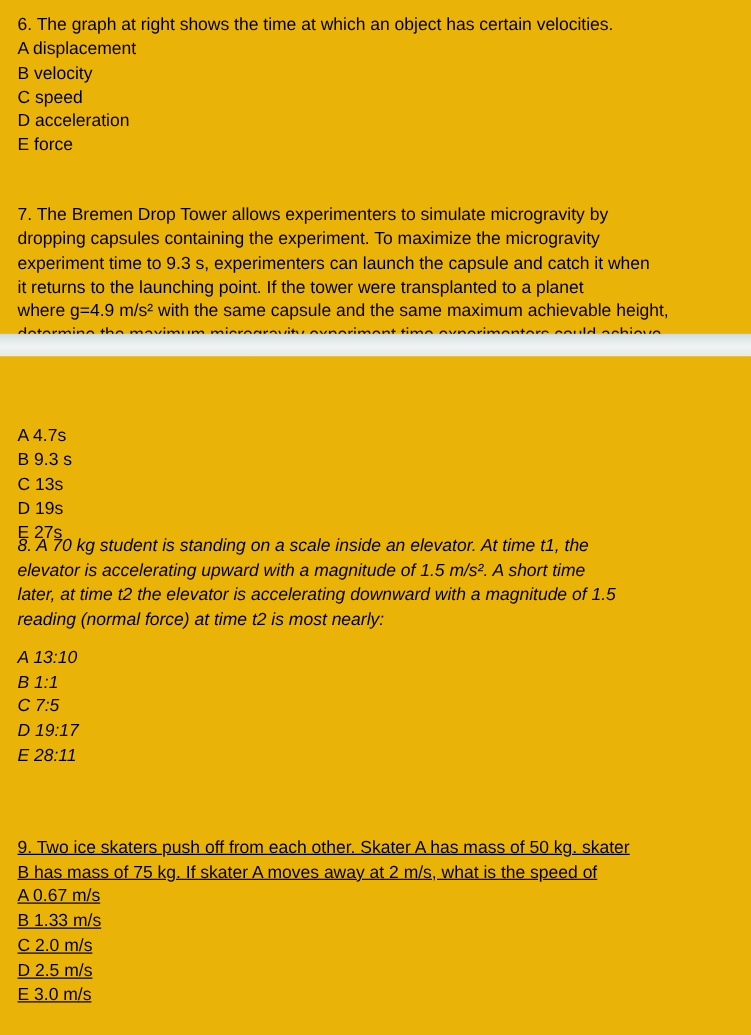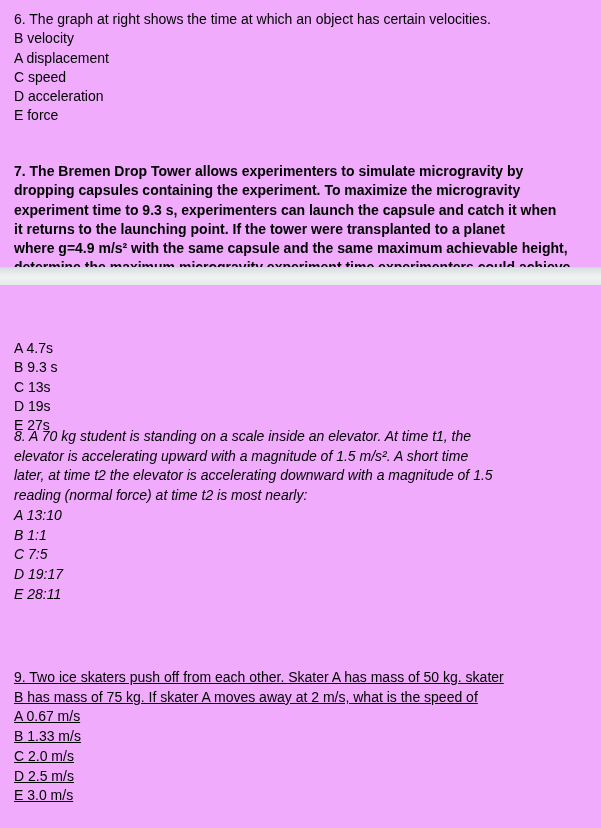--- a/index.html
+++ b/index.html
@@ -4,21 +4,21 @@
 <style>
   html, body {
     margin: 0;
     padding: 0;
     background: #ffffff;
   }
   #page {
     position: relative;
     width: 601px;
     height: 828px;
-    background: #f0abfc;
+    background: #eab308;
     overflow: hidden;
     font-family: "Liberation Sans", "DejaVu Sans", sans-serif;
     font-size: 14px;
     color: #000000;
   }
   .block {
     position: absolute;
     left: 14px;
     right: 8px;
   }
@@ -26,26 +26,26 @@
     white-space: nowrap;
   }
   
   #q6-block .line,
   #q7-text-block .line,
   #q7-options-block .line { line-height: 19.3px; }
   #q8-block .line { line-height: 19.7px; }
   #q9-block .line { line-height: 19.7px; text-decoration: underline; }
 
   #q6-block        { top: 10px; }
-  #q7-text-block   { top: 162px; font-weight: bold; }
+  #q7-text-block   { top: 162px; }
   #q7-options-block{ top: 339px; }
   #q8-block        { top: 427px; font-style: italic; }
   #q9-block        { top: 668px; }
 
-  #q8-block .options { margin-top: 0; }
+  #q8-block .options { margin-top: 10px; }
 
   
   #divider-band {
     position: absolute;
     left: 0;
     top: 267px;
     width: 601px;
     height: 17px;
     background: linear-gradient(180deg,
       #d6dedf 0%,
@@ -57,22 +57,22 @@
   }
 </style>
 </head>
 <body>
 
 <div id="page">
 
   <div id="q6-block" class="block">
     <div class="line">6. The graph at right shows the time at which an object has certain velocities.</div>
     <div class="options">
+      <div class="line">A displacement</div>
       <div class="line">B velocity</div>
-      <div class="line">A displacement</div>
       <div class="line">C speed</div>
       <div class="line">D acceleration</div>
       <div class="line">E force</div>
     </div>
   </div>
 
   <div id="q7-text-block" class="block">
     <div class="line">7. The Bremen Drop Tower allows experimenters to simulate microgravity by</div>
     <div class="line">dropping capsules containing the experiment. To maximize the microgravity</div>
     <div class="line">experiment time to 9.3 s, experimenters can launch the capsule and catch it when</div>

